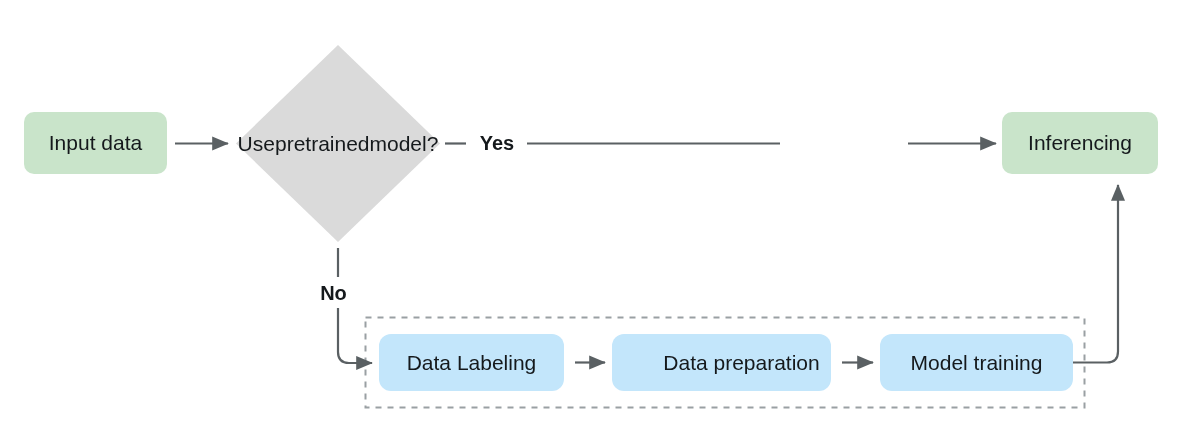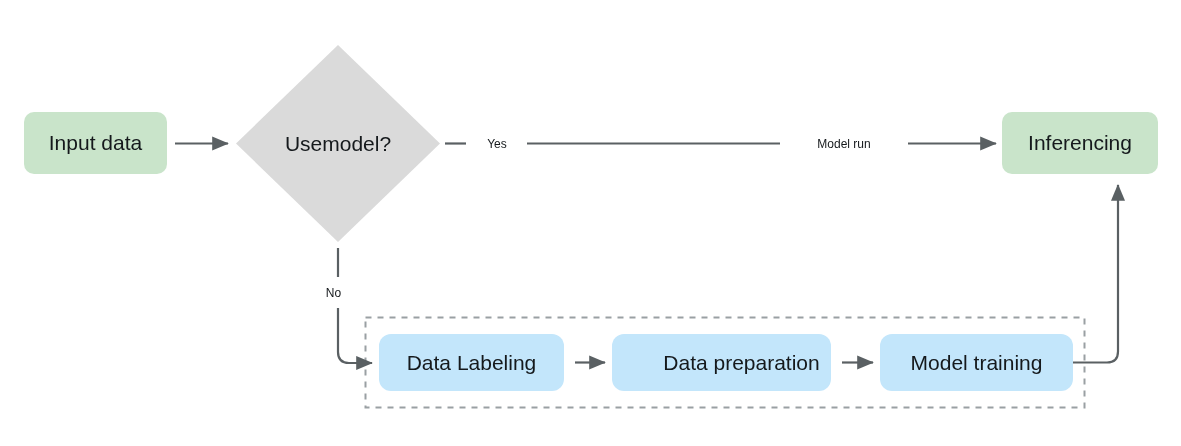--- a/index.html
+++ b/index.html
@@ -46,27 +46,28 @@
     font-size: 21px;
     color: #15191c;
   }
   .node-diamond-label {
     font-size: 21px;
     color: #15191c;
     background: transparent;
   }
   .edge-label {
     position: absolute;
-    font-size: 12px;
+    font-size: 20px;
     color: #15191c;
     background: #ffffff;
     display: flex;
     align-items: center;
     justify-content: center;
     white-space: nowrap;
+    font-weight: bold;
   }
 </style>
 </head>
 <body>
 
 <div id="canvas">
 
   <svg class="layer" viewBox="0 0 1181 446">
     <defs>
       <marker id="arrowhead" markerWidth="9" markerHeight="9" refX="7.2" refY="3.2" orient="auto" markerUnits="strokeWidth">
@@ -95,30 +96,28 @@
 
     <path d="M1073,362.5 L1107,362.5 Q1118,362.5 1118,351.5 L1118,185" fill="none" stroke="#5a6063" stroke-width="2.2" marker-end="url(#arrowhead)"></path>
   </svg>
 
   <div class="node node-green" style="left:24px; top:112px; width:143px; height:62px;">
     <span>Input data</span>
   </div>
 
   <div class="node node-diamond-label" style="left:246px; top:88px; width:184px; height:112px; flex-direction:row;">
     <span>Use</span>
+    <span>pretrained</span>
     <span>model?</span>
   </div>
 
   <div class="edge-label" style="left:470px; top:129px; width:54px; height:29px;">
     <span>Yes</span>
   </div>
 
-  <div class="edge-label" style="left:782px; top:129px; width:124px; height:29px;">
-    <span>Model run</span>
-  </div>
 
   <div class="edge-label" style="left:311px; top:279px; width:45px; height:28px; justify-content:center;">
     <span>No</span>
   </div>
 
   <div class="node node-blue" style="left:379px; top:334px; width:185px; height:57px;">
     <span>Data Labeling</span>
   </div>
 
   <div class="node node-green" style="left:1002px; top:112px; width:156px; height:62px;">

